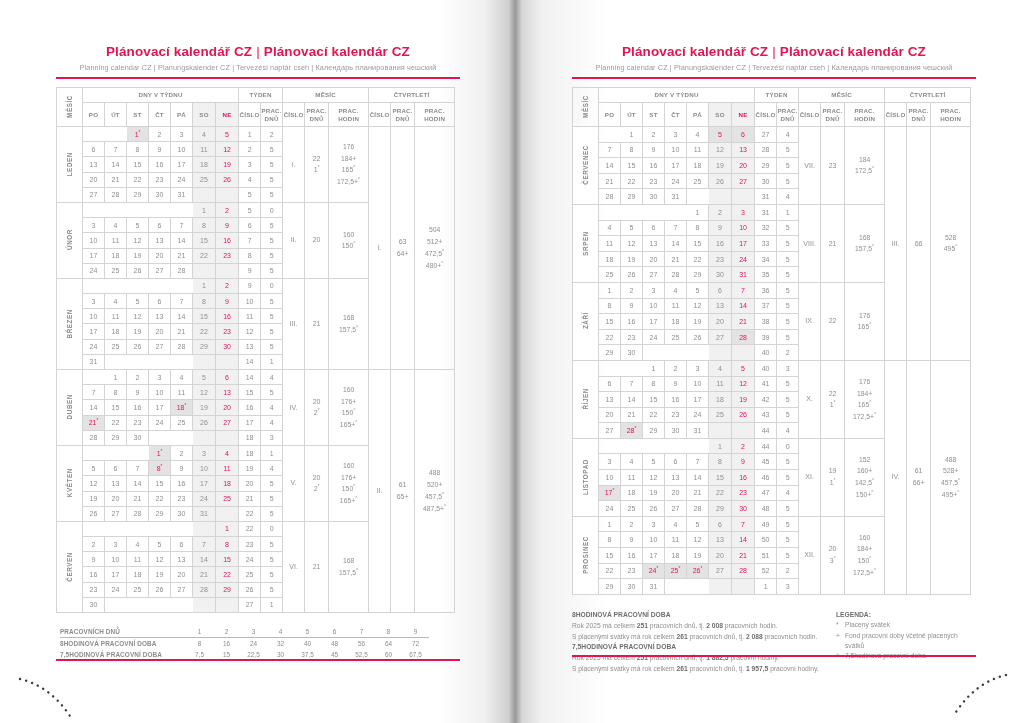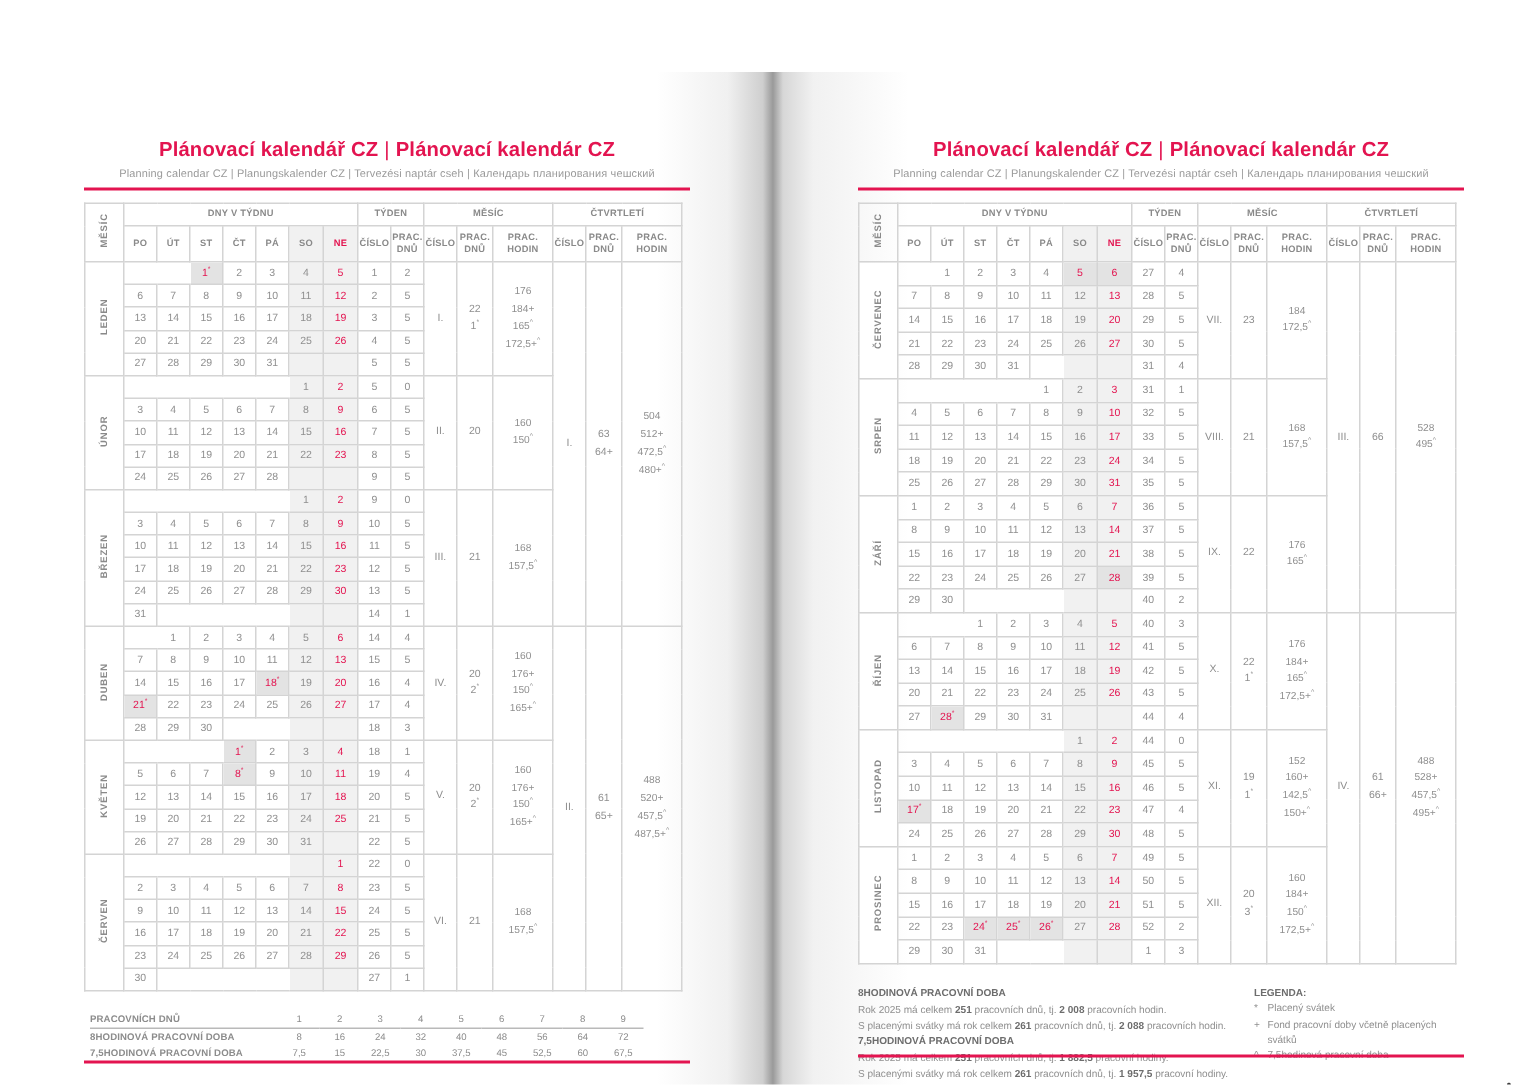--- a/index.html
+++ b/index.html
@@ -1,20 +1,20 @@
 <!DOCTYPE html>
 <html><head>
 <meta charset="utf-8">
 <style>
   html,body{margin:0;padding:0;}
   body{
     width:1024px;height:723px;position:relative;overflow:hidden;
     background:#ffffff;font-family:"Liberation Sans", sans-serif;
   }
-  .book{position:absolute;inset:0;margin-top:48px;}
+  .book{position:absolute;inset:0;}
   .spine{
     position:absolute;left:438px;top:0;width:168px;height:723px;
     background:linear-gradient(90deg,
       rgba(110,110,110,0) 0%,
       rgba(110,110,110,.10) 28%,
       rgba(95,95,95,.30) 42%,
       rgba(70,70,70,.55) 46%,
       rgba(110,110,110,.28) 50%,
       rgba(140,140,140,.12) 62%,
       rgba(140,140,140,0) 100%);

